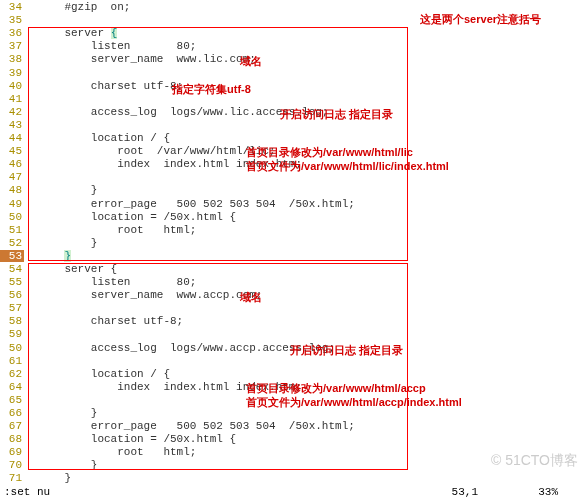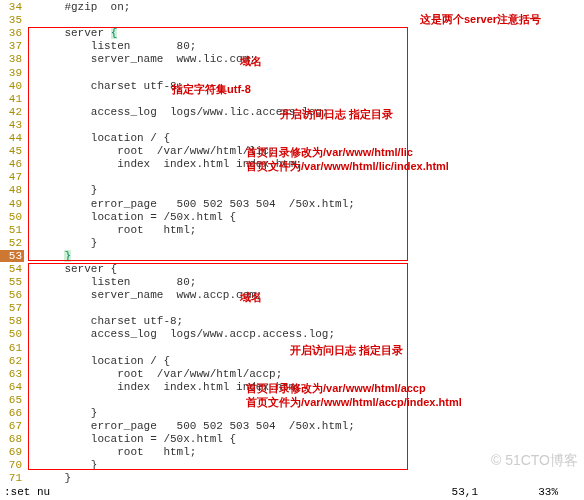--- a/index.html
+++ b/index.html
@@ -48,24 +48,24 @@
     <div class="line"><span class="lineno">49</span><span class="code">        error_page   500 502 503 504  /50x.html;</span></div>
     <div class="line"><span class="lineno">50</span><span class="code">        location = /50x.html {</span></div>
     <div class="line"><span class="lineno">51</span><span class="code">            root   html;</span></div>
     <div class="line"><span class="lineno">52</span><span class="code">        }</span></div>
     <div class="line cursor-line"><span class="lineno">53</span><span class="code">    <span class="brace">}</span></span></div>
     <div class="line"><span class="lineno">54</span><span class="code">    server {</span></div>
     <div class="line"><span class="lineno">55</span><span class="code">        listen       80;</span></div>
     <div class="line"><span class="lineno">56</span><span class="code">        server_name  www.accp.com;</span></div>
     <div class="line"><span class="lineno">57</span><span class="code"></span></div>
     <div class="line"><span class="lineno">58</span><span class="code">        charset utf-8;</span></div>
+    <div class="line"><span class="lineno">59</span><span class="code"></span></div>
     <div class="line"><span class="lineno">50</span><span class="code">        access_log  logs/www.accp.access.log;</span></div>
     <div class="line"><span class="lineno">61</span><span class="code"></span></div>
     <div class="line"><span class="lineno">62</span><span class="code">        location / {</span></div>
-    <div class="line"><span class="lineno">63</span><span class="code">            root  /var/www/html/accp;</span></div>
     <div class="line"><span class="lineno">64</span><span class="code">            index  index.html index.htm;</span></div>
     <div class="line"><span class="lineno">65</span><span class="code"></span></div>
     <div class="line"><span class="lineno">66</span><span class="code">        }</span></div>
     <div class="line"><span class="lineno">67</span><span class="code">        error_page   500 502 503 504  /50x.html;</span></div>
     <div class="line"><span class="lineno">68</span><span class="code">        location = /50x.html {</span></div>
     <div class="line"><span class="lineno">69</span><span class="code">            root   html;</span></div>
     <div class="line"><span class="lineno">70</span><span class="code">        }</span></div>
     <div class="line"><span class="lineno">71</span><span class="code">    }</span></div>
   </div>
 

